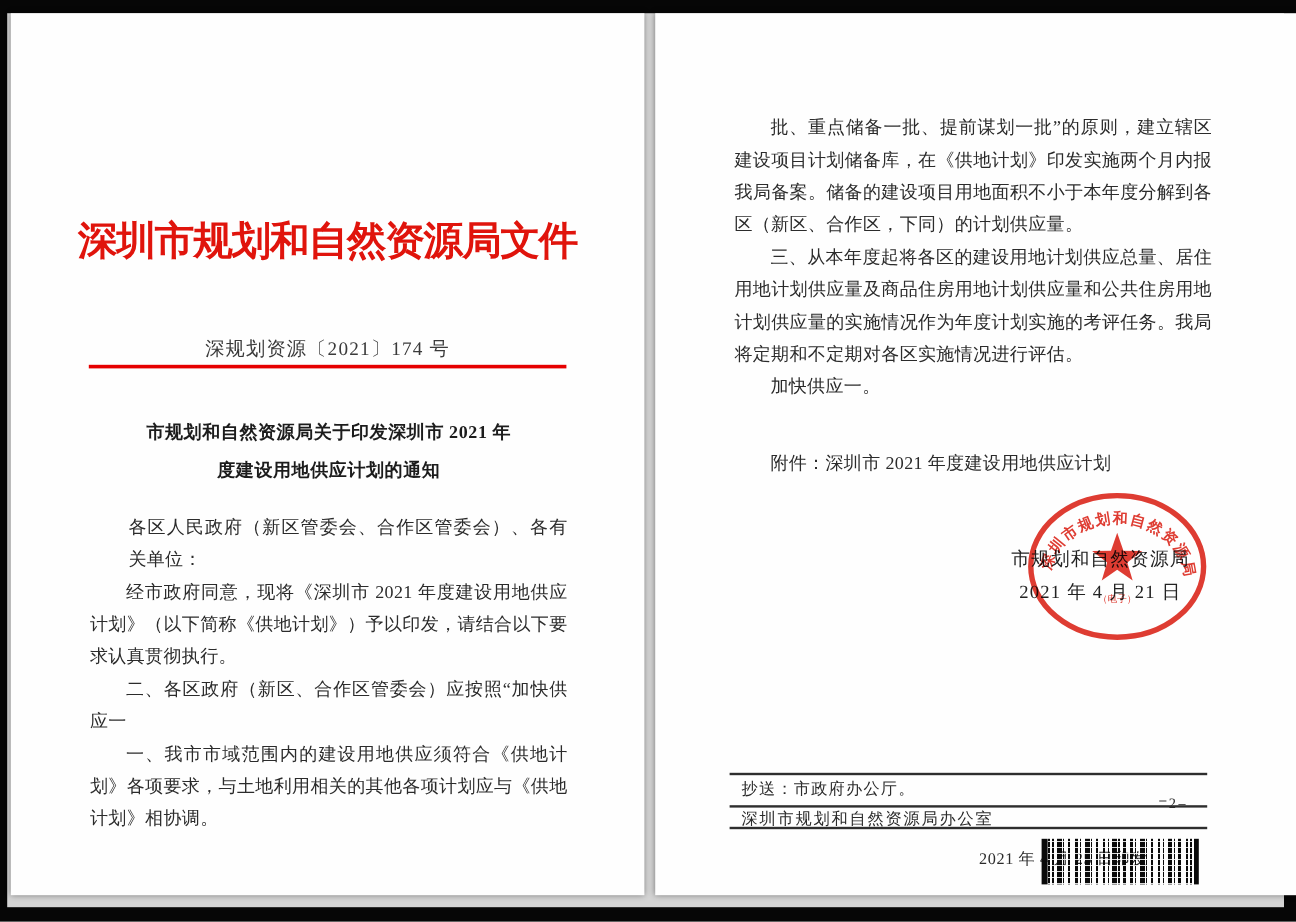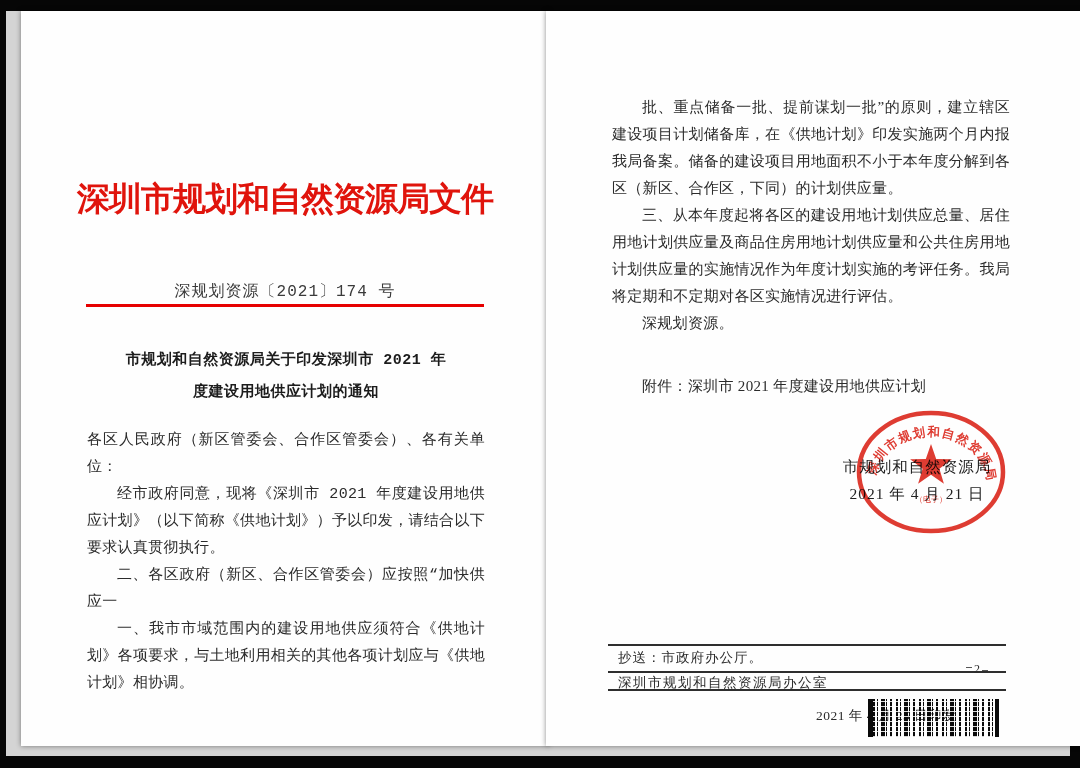--- a/index.html
+++ b/index.html
@@ -10,21 +10,21 @@
   }
   .scan-bed{
     position:absolute;left:6px;top:11px;width:1064px;height:745px;
     background:#d4d4d4;
   }
   .page{
     position:absolute;top:0;height:735px;background:#fefefe;
     box-shadow:0 0 5px rgba(0,0,0,.45);
     padding-left:42px;
   }
-  .page-left{left:15px;width:486px;font-family:Liberation Mono, monospace;}
+  .page-left{left:3px;width:486px;}
   .page-right{left:540px;width:516px;}
 
   
   .letterhead{
     position:absolute;left:0;top:168px;width:100%;
     text-align:center;color:#e0140c;font-weight:bold;
     font-size:33px;letter-spacing:-1px;line-height:46px;
   }
   .doc-number{
     position:absolute;left:0;top:270px;width:100%;
@@ -39,21 +39,21 @@
     text-align:center;color:#1c1c1c;font-weight:bold;
     font-size:15px;line-height:32px;letter-spacing:.5px;
   }
   .body-block{
     position:absolute;color:#2b2b2b;font-size:15px;line-height:27px;
     text-align:justify;letter-spacing:.3px;
   }
   .body-left{left:66px;top:416px;width:398px;}
   .body-right{left:66px;top:83px;width:398px;}
   .para{margin:0;text-indent:2em;}
-  .para.no-indent{text-indent:0;}
+  .para.no-indent{text-indent:0;margin-left:32px;}
 
   
   .attachment{
     position:absolute;left:66px;top:366px;width:398px;
     color:#2b2b2b;font-size:15px;text-indent:2em;letter-spacing:.3px;
   }
   .signature{
     position:absolute;left:256px;top:442px;width:230px;
     text-align:center;color:#222;font-size:15.5px;line-height:27px;
     letter-spacing:1px;
@@ -110,21 +110,21 @@
       <p class="para">经市政府同意，现将《深圳市 2021 年度建设用地供应计划》（以下简称《供地计划》）予以印发，请结合以下要求认真贯彻执行。</p>
       <p class="para">二、各区政府（新区、合作区管委会）应按照“加快供应一</p>
       <p class="para">一、我市市域范围内的建设用地供应须符合《供地计划》各项要求，与土地利用相关的其他各项计划应与《供地计划》相协调。</p>
     </div>
   </div>
 
   <div class="page page-right">
     <div class="body-block body-right">
       <p class="para">批、重点储备一批、提前谋划一批”的原则，建立辖区建设项目计划储备库，在《供地计划》印发实施两个月内报我局备案。储备的建设项目用地面积不小于本年度分解到各区（新区、合作区，下同）的计划供应量。</p>
       <p class="para">三、从本年度起将各区的建设用地计划供应总量、居住用地计划供应量及商品住房用地计划供应量和公共住房用地计划供应量的实施情况作为年度计划实施的考评任务。我局将定期和不定期对各区实施情况进行评估。</p>
-      <p class="para">深规划资源。</p>
+      <p class="para">加快供应一。</p>
     </div>
 
     <div class="attachment">附件：深圳市 2021 年度建设用地供应计划</div>
 
     <div class="signature">
       <div>市规划和自然资源局</div>
       <div>2021 年 4 月 21 日</div>
     </div>
 
     <svg class="seal" viewBox="0 0 160 132">

